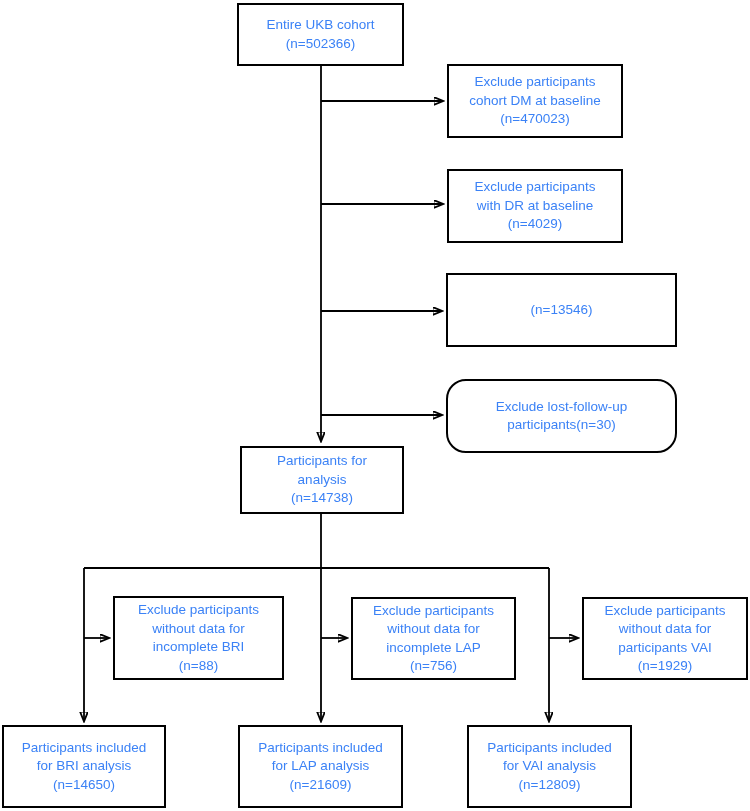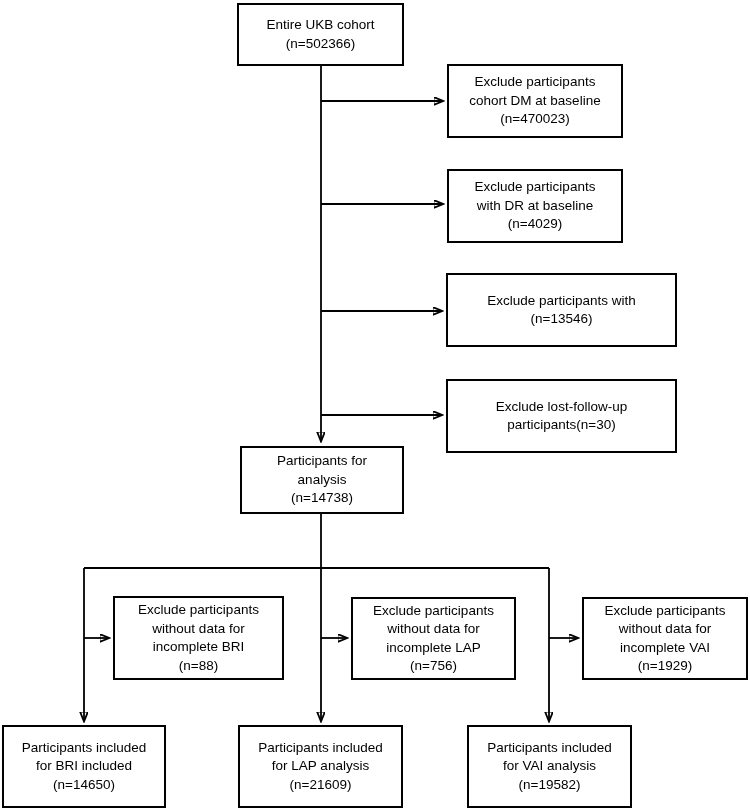--- a/index.html
+++ b/index.html
@@ -6,21 +6,21 @@
     margin: 0;
     padding: 0;
     background: #ffffff;
   }
   .canvas {
     position: relative;
     width: 750px;
     height: 811px;
     background: #ffffff;
     font-family: "Liberation Sans", "DejaVu Sans", sans-serif;
-    color: #000000;
+    color: #3b82f6;
     overflow: hidden;
   }
   .wires {
     position: absolute;
     left: 0;
     top: 0;
     z-index: 1;
   }
   .box {
     position: absolute;
@@ -36,21 +36,21 @@
     line-height: 18.5px;
     z-index: 2;
   }
   .box .line { white-space: nowrap; }
 
   
   #box-cohort          { left: 237px; top: 3px;   width: 167px; height: 63px; }
   #box-exclude-dm      { left: 447px; top: 64px;  width: 176px; height: 74px; }
   #box-exclude-dr      { left: 447px; top: 169px; width: 176px; height: 74px; }
   #box-exclude-nmr     { left: 446px; top: 273px; width: 231px; height: 74px; }
-  #box-exclude-fup     { left: 446px; top: 379px; width: 231px; height: 74px; }
+  #box-exclude-fup     { left: 446px; top: 379px; width: 231px; height: 74px; border-radius: 20px; }
   #box-inclusion       { left: 240px; top: 446px; width: 164px; height: 68px; }
   #box-exclude-bri     { left: 113px; top: 596px; width: 171px; height: 84px; }
   #box-exclude-lap     { left: 351px; top: 597px; width: 165px; height: 83px; }
   #box-exclude-vai     { left: 582px; top: 597px; width: 166px; height: 83px; }
   #box-result-bri      { left: 2px;   top: 725px; width: 164px; height: 83px; }
   #box-result-lap      { left: 238px; top: 725px; width: 165px; height: 83px; }
   #box-result-vai      { left: 467px; top: 725px; width: 165px; height: 83px; }
 
   .wires path {
     stroke: #000000;
@@ -100,21 +100,20 @@
     <div class="line">(n=470023)</div>
   </div>
 
   <div class="box" id="box-exclude-dr">
     <div class="line">Exclude participants</div>
     <div class="line">with DR at baseline</div>
     <div class="line">(n=4029)</div>
   </div>
 
   <div class="box" id="box-exclude-nmr">
-    <div class="line">Exclude participants with</div>
     <div class="line">(n=13546)</div>
   </div>
 
   <div class="box" id="box-exclude-fup">
     <div class="line">Exclude lost-follow-up</div>
     <div class="line">participants(n=30)</div>
   </div>
 
   <div class="box" id="box-inclusion">
     <div class="line">Participants for</div>
@@ -132,35 +131,35 @@
   <div class="box" id="box-exclude-lap">
     <div class="line">Exclude participants</div>
     <div class="line">without data for</div>
     <div class="line">incomplete LAP</div>
     <div class="line">(n=756)</div>
   </div>
 
   <div class="box" id="box-exclude-vai">
     <div class="line">Exclude participants</div>
     <div class="line">without data for</div>
-    <div class="line">incomplete VAI</div>
+    <div class="line">participants VAI</div>
     <div class="line">(n=1929)</div>
   </div>
 
   <div class="box" id="box-result-bri">
     <div class="line">Participants included</div>
-    <div class="line">for BRI included</div>
+    <div class="line">for BRI analysis</div>
     <div class="line">(n=14650)</div>
   </div>
 
   <div class="box" id="box-result-lap">
     <div class="line">Participants included</div>
     <div class="line">for LAP analysis</div>
     <div class="line">(n=21609)</div>
   </div>
 
   <div class="box" id="box-result-vai">
     <div class="line">Participants included</div>
     <div class="line">for VAI analysis</div>
-    <div class="line">(n=19582)</div>
+    <div class="line">(n=12809)</div>
   </div>
 
 </div>
 
 </body></html>

